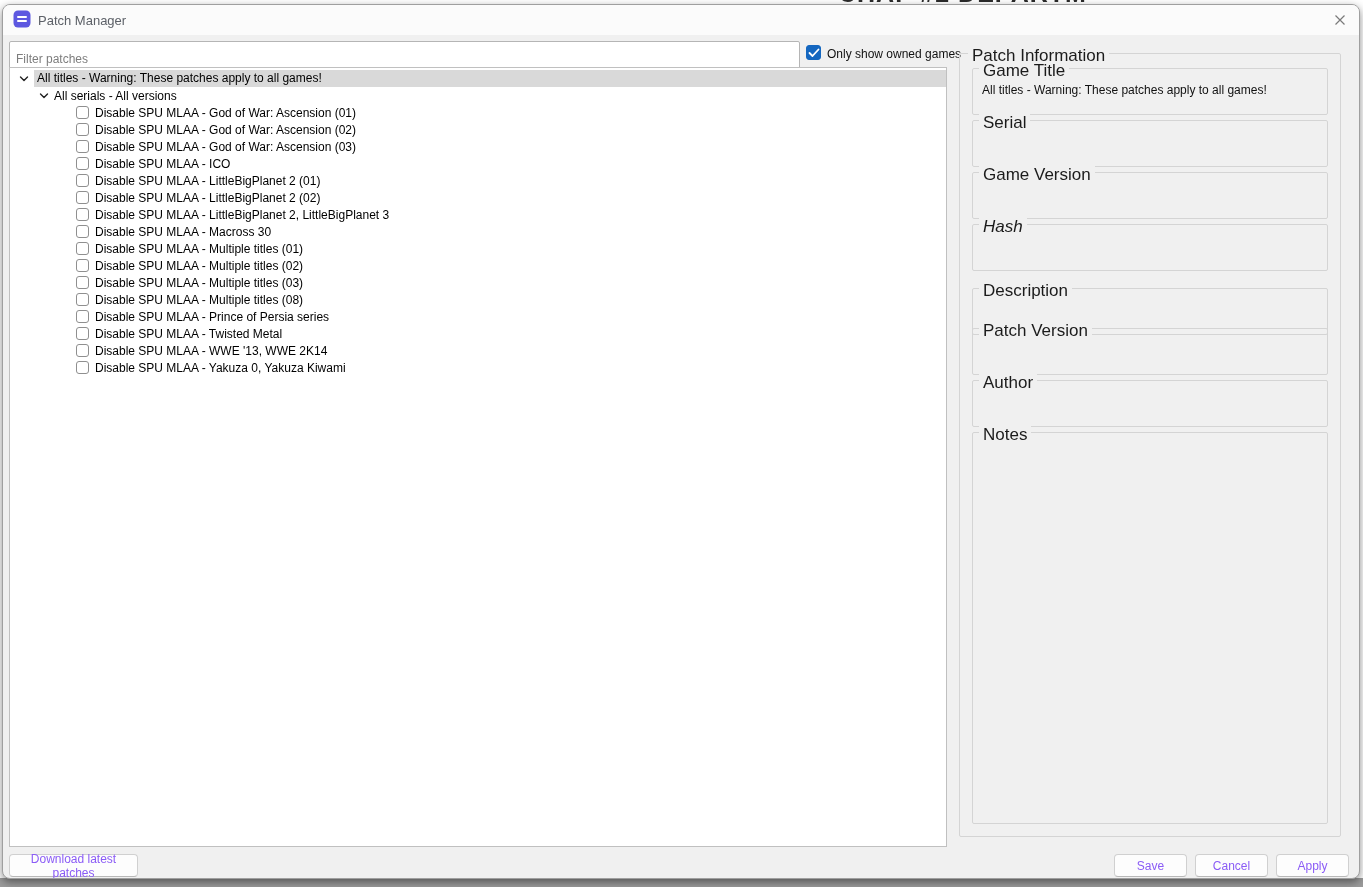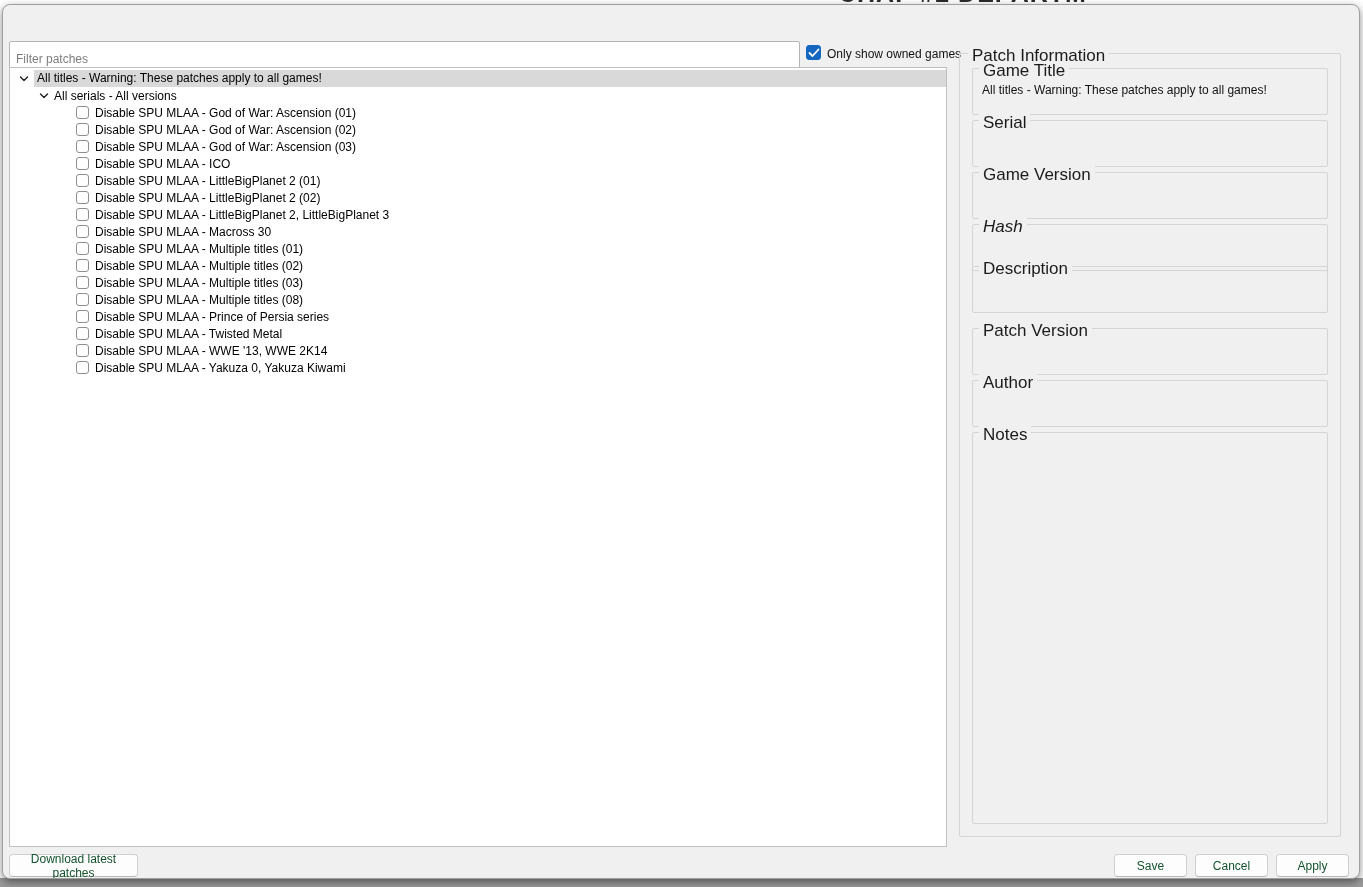--- a/index.html
+++ b/index.html
@@ -54,37 +54,50 @@
   .gb-label { position:absolute; top:-8px; left:8px; background:#f0f0f0; padding:0 4px;
     font-size:17px; color:#1b1b1b; white-space:nowrap; }
   .info-group { left:956px; top:48px; width:382px; height:784px; }
   .field { left:12px; width:356px; }
   .field .gb-label { left:6px; }
   .gb-value { position:absolute; left:9px; top:14px; right:8px; font-size:12px; color:#111; }
 
   
   .btn { position:absolute; top:849px; height:23px; background:#fdfdfd;
     border:1px solid #d0d0d0; border-bottom-color:#b8b8b8; border-radius:4px;
-    font-size:12px; color:#14532d; display:flex; align-items:center; justify-content:center;
+    font-size:12px; color:#8b5cf6; display:flex; align-items:center; justify-content:center;
     font-family:"Liberation Sans", sans-serif; }
   .btn-download { left:6px; width:129px; }
   .btn-save   { left:1111px; width:73px; }
   .btn-cancel { left:1192px; width:73px; }
   .btn-apply  { left:1273px; width:73px; }
 </style>
 </head>
 <body>
 
 <div class="bg-fragment">
   <span>CHAP #2 DEPARTMENTS</span>
 </div>
 <div class="bg-bottom"></div>
 
 <div class="dialog">
 
+  <div class="titlebar">
+    <svg class="app-icon" viewBox="0 0 18 18">
+      <rect x="0.5" y="0.5" width="17" height="17" rx="4.5" fill="#5d58e0"></rect>
+      <rect x="4" y="6" width="10" height="2" rx="1" fill="#ffffff"></rect>
+      <rect x="4" y="10" width="10" height="2" rx="1" fill="#ffffff"></rect>
+    </svg>
+    <span class="title-text">Patch Manager</span>
+    <div class="close-btn">
+      <svg width="12" height="12" viewBox="0 0 12 12">
+        <path d="M1.5 1.5 L10.5 10.5 M10.5 1.5 L1.5 10.5" stroke="#7a7a7a" stroke-width="1.2" fill="none"></path>
+      </svg>
+    </div>
+  </div>
 
   <input class="filter-input" value="" placeholder="Filter patches" style="">
 
   <div class="owned-box checked">
     <svg width="12" height="10" viewBox="0 0 12 10">
       <path d="M1.5 5 L4.5 8 L10.5 1.5" stroke="#ffffff" stroke-width="1.8" fill="none" stroke-linecap="round" stroke-linejoin="round"></path>
     </svg>
   </div>
   <span class="owned-label">Only show owned games</span>
 
@@ -201,21 +214,21 @@
       <div class="gb-value"></div>
     </div>
     <div class="gb field" style="top:118px; height:47px;">
       <span class="gb-label">Game Version</span>
       <div class="gb-value"></div>
     </div>
     <div class="gb field" style="top:170px; height:47px;font-style:italic;">
       <span class="gb-label">Hash</span>
       <div class="gb-value"></div>
     </div>
-    <div class="gb field" style="top:212px; height:47px;">
+    <div class="gb field" style="top:234px; height:47px;">
       <span class="gb-label">Description</span>
       <div class="gb-value"></div>
     </div>
     <div class="gb field" style="top:274px; height:47px;">
       <span class="gb-label">Patch Version</span>
       <div class="gb-value"></div>
     </div>
     <div class="gb field" style="top:326px; height:47px;">
       <span class="gb-label">Author</span>
       <div class="gb-value"></div>

